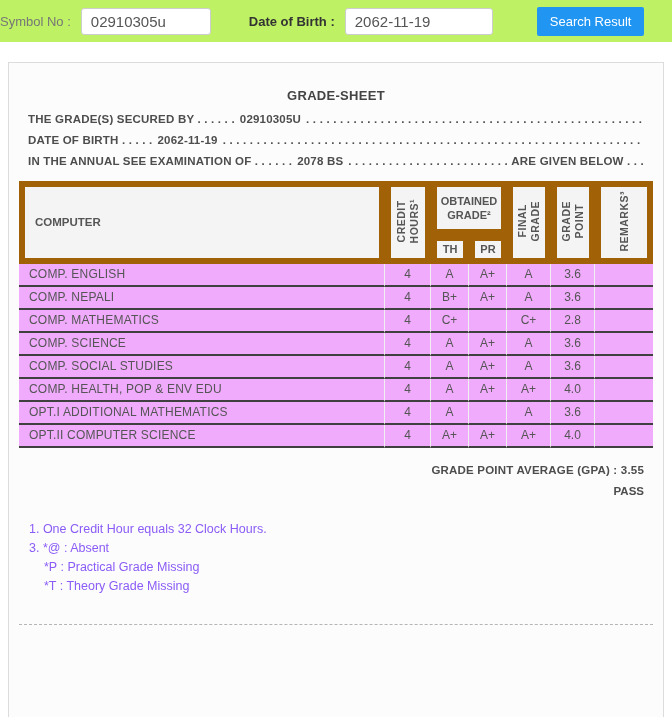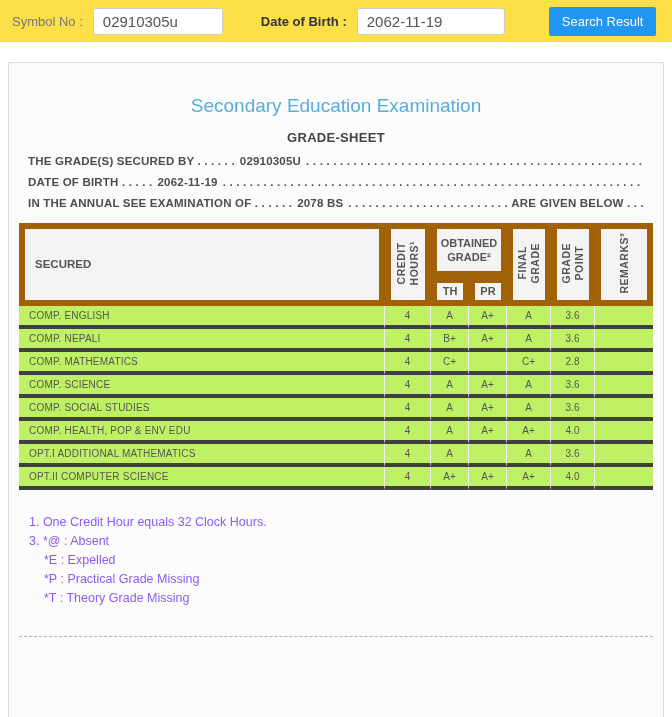--- a/index.html
+++ b/index.html
@@ -5,23 +5,22 @@
   * { box-sizing: border-box; margin: 0; padding: 0; }
   html, body { background: #fff; }
   body {
     width: 672px; height: 717px; overflow: hidden;
     font-family: "Liberation Sans", sans-serif;
     position: relative;
   }
 
   
   .topbar {
-    height: 42px; background: #fde047;
+    height: 42px; background: #bef264;
     display: flex; align-items: center;
-    padding-left: 12px;
   }
   .lbl-symbol { font-size: 13px; color: #777; }
   .lbl-dob { font-size: 13px; color: #333; font-weight: 700; margin-left: 38px; }
   .topbar input {
     margin-left: 10px; height: 27px; border: 1px solid #ccc; border-radius: 3px;
     padding: 0 9px; font-size: 15px; color: #555; background: #fff;
     font-family: "Liberation Sans", sans-serif;
   }
   .inp-symbol { width: 130px; }
   .inp-dob { width: 148px; }
@@ -57,22 +56,22 @@
   }
   .grades th.h-subjects { text-align: left; padding-left: 10px; font-size: 11.5px; }
   .grades thead tr.r2 th { height: 26px; }
   .vert {
     writing-mode: vertical-rl; transform: rotate(180deg);
     display: inline-block; line-height: 1.2; letter-spacing: .5px;
     font-size: 10.5px; padding: 4px 0; white-space: nowrap;
   }
   .h-obtained { height: 38px; padding: 4px 2px; line-height: 1.3; }
   .grades td {
-    background: #bef264; border-bottom: 4px solid #404040; border-right: 1px solid #f0f0f0;
-    height: 23px; font-size: 10px; text-align: center; padding: 2px 4px; color: #555;
+    background: #f0abfc; border-bottom: 2px solid #404040; border-right: 1px solid #f0f0f0;
+    height: 23px; font-size: 12px; text-align: center; padding: 2px 4px; color: #555;
   }
   .grades td.subject { text-align: left; padding-left: 10px; letter-spacing: .2px; }
   .grades td:last-child { border-right: none; }
 
   
   .gpa-block { text-align: right; margin-top: 16px; padding-right: 9px; font-size: 11.5px; font-weight: 700; color: #4d4d4d; }
   .gpa-line { letter-spacing: .2px; }
   .pass-line { margin-top: 9px; }
 
   
@@ -89,21 +88,20 @@
 <div class="topbar">
   <span class="lbl-symbol">Symbol No :</span>
   <input class="inp-symbol" type="text" value="02910305u" style="">
   <span class="lbl-dob">Date of Birth :</span>
   <input class="inp-dob" type="text" value="2062-11-19" style="">
   <button class="btn-search">Search Result</button>
 </div>
 
 <div class="panel">
 
-  <div class="title">Secondary Education Examination</div>
   <div class="subtitle">GRADE-SHEET</div>
 
   <div class="info">
     <div class="info-line">
       <span class="lbl">THE GRADE(S) SECURED BY . . . . . .</span>
       <span class="val">02910305U</span>
       <span class="leader">. . . . . . . . . . . . . . . . . . . . . . . . . . . . . . . . . . . . . . . . . . . . . . . . . . . . . . . . . . . . . . . . . . . . . . . . . . . . . . . . . . . . . . . . . . . . . . . . . . . . . . . . . . . . . . . . . . . .</span>
     </div>
     <div class="info-line">
       <span class="lbl">DATE OF BIRTH . . . . .</span>
@@ -123,21 +121,21 @@
       <col style="width:auto">
         <col style="width:46px">
         <col style="width:38px">
         <col style="width:38px">
       <col style="width:44px">
         <col style="width:44px">
         <col style="width:58px">
     </colgroup>
     <thead>
       <tr class="r1">
-        <th class="h-subjects" rowspan="2">SECURED</th>
+        <th class="h-subjects" rowspan="2">COMPUTER</th>
         <th rowspan="2">
           <span class="vert"><span>CREDIT</span><br><span>HOURS¹</span></span>
         </th>
         <th colspan="2" class="h-obtained">
           <span>OBTAINED</span><br><span>GRADE²</span>
         </th>
         <th rowspan="2">
           <span class="vert"><span>FINAL</span><br><span>GRADE</span></span>
         </th>
         <th rowspan="2">
@@ -221,25 +219,31 @@
         <td>4</td>
         <td>A+</td>
         <td>A+</td>
         <td>A+</td>
         <td>4.0</td>
         <td></td>
       </tr>
     </tbody>
   </table>
 
+  <div class="gpa-block">
+    <div class="gpa-line">
+      <span>GRADE POINT AVERAGE (GPA) :</span>
+      <span>3.55</span>
+    </div>
+    <div class="pass-line">PASS</div>
+  </div>
 
   <div class="footnotes">
     <div class="fn">1. One Credit Hour equals 32 Clock Hours.</div>
     <div class="fn">3. *@ : Absent</div>
-    <div class="fn indent">*E : Expelled</div>
     <div class="fn indent">*P : Practical Grade Missing</div>
     <div class="fn indent">*T : Theory Grade Missing</div>
   </div>
 
   <div class="note">
     
     
   </div>
 
 </div>

